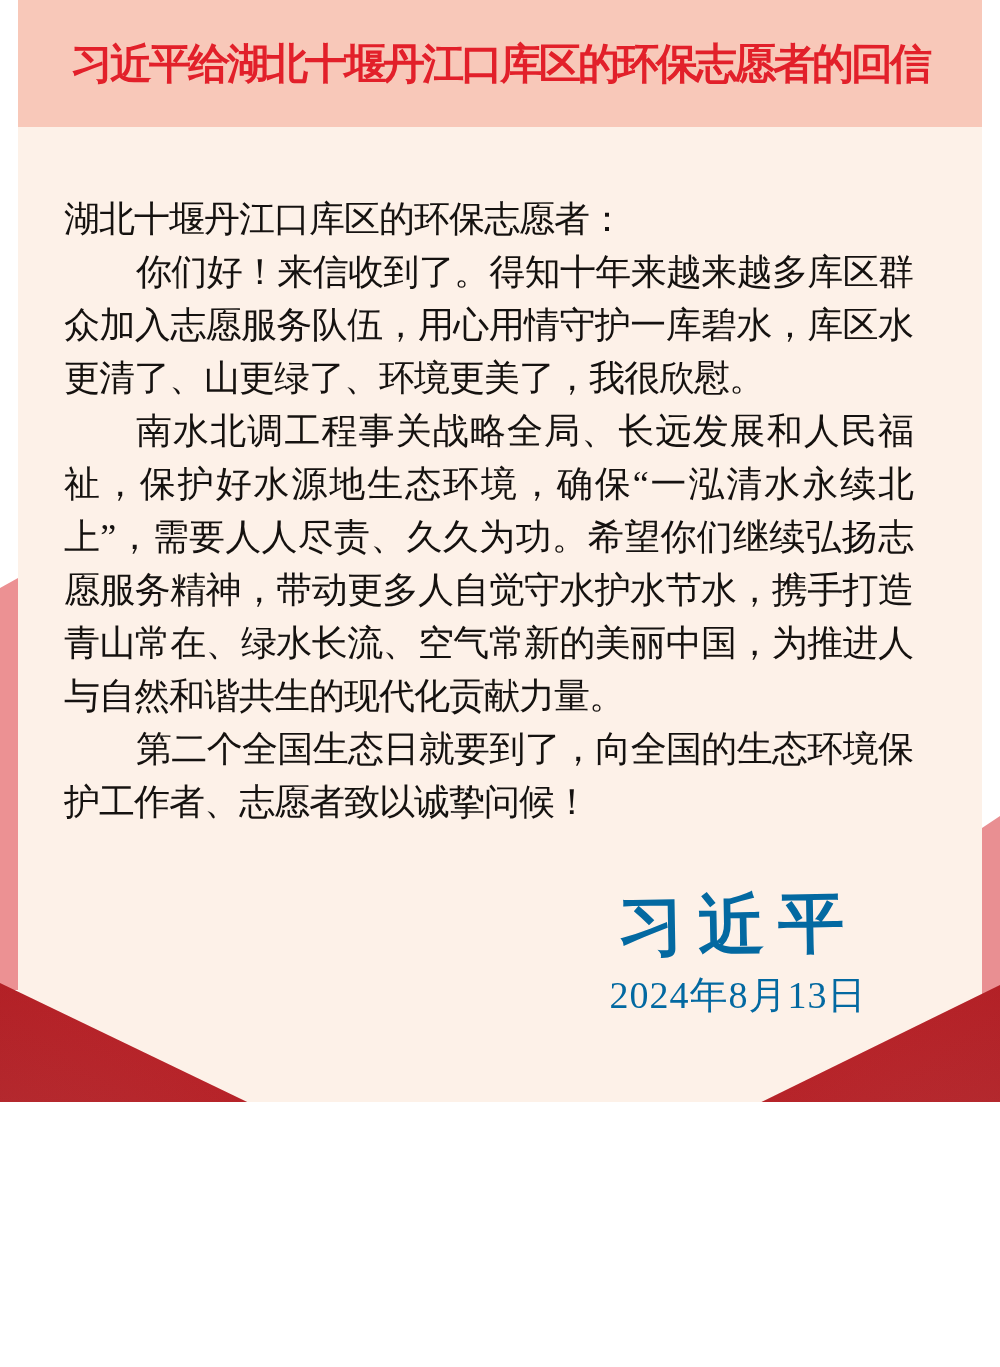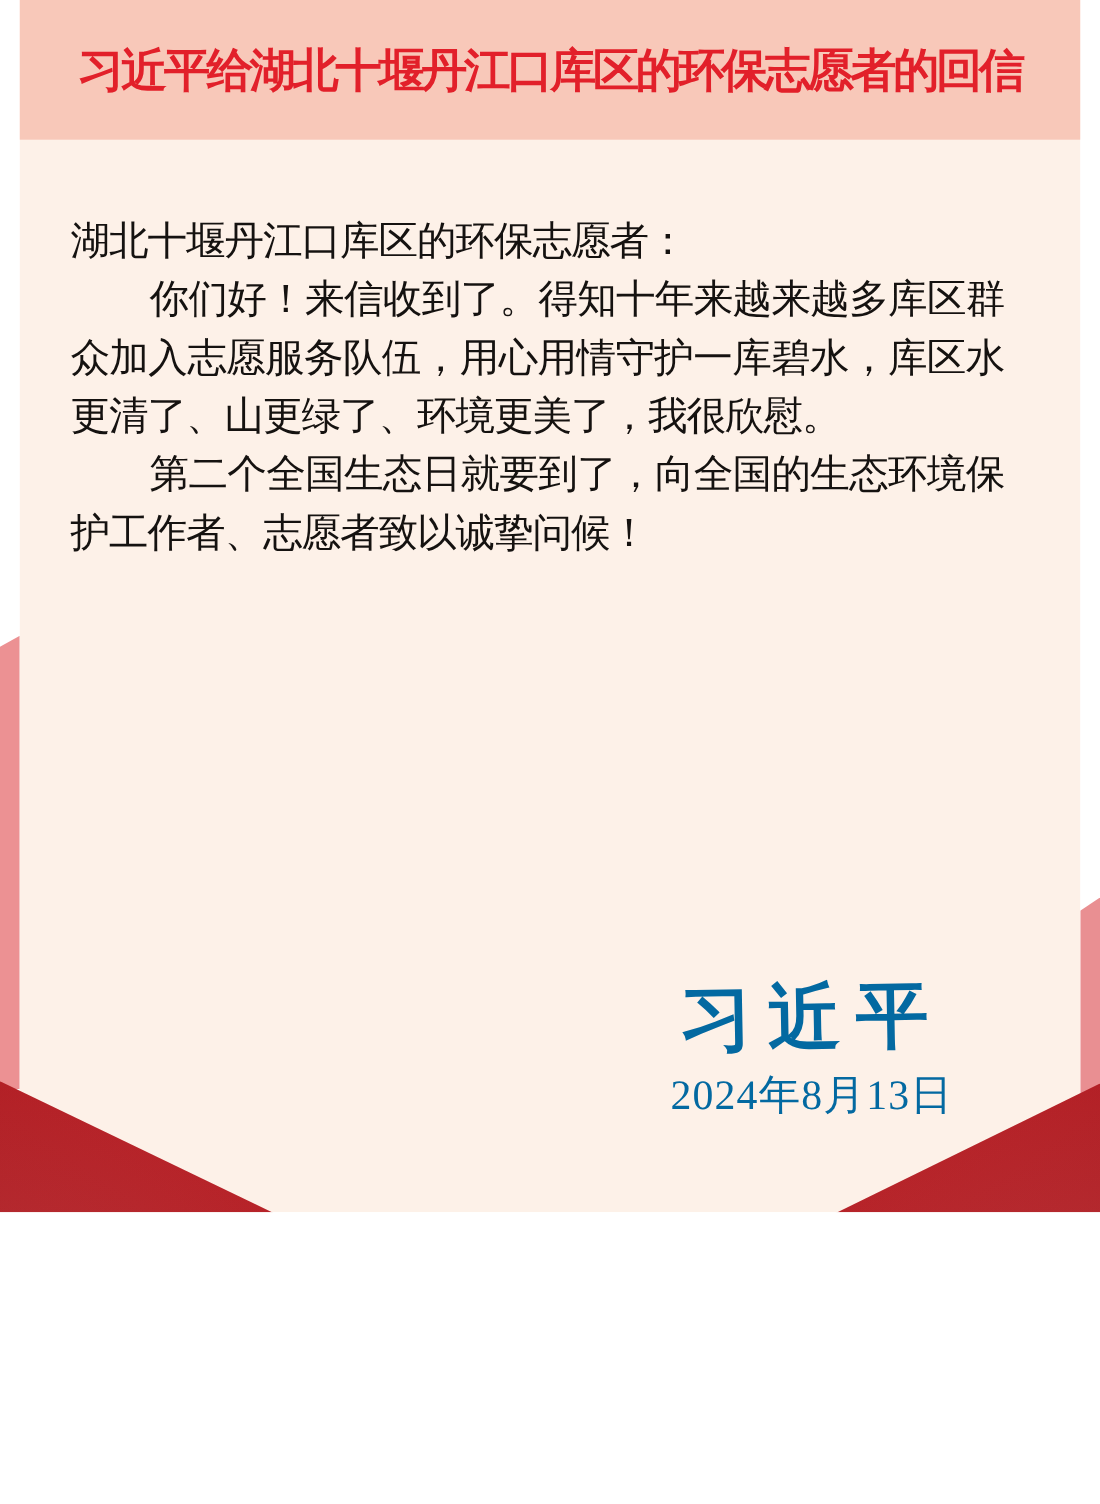--- a/index.html
+++ b/index.html
@@ -99,20 +99,21 @@
 
 <div id="page">
 
   <div id="paper">
     <div id="title-band">
       <div id="page-title">习近平给湖北十堰丹江口库区的环保志愿者的回信</div>
     </div>
     <div id="letter-body">
       <p class="salutation">湖北十堰丹江口库区的环保志愿者：</p>
       <p>你们好！来信收到了。得知十年来越来越多库区群众加入志愿服务队伍，用心用情守护一库碧水，库区水更清了、山更绿了、环境更美了，我很欣慰。</p>
+      <p>南水北调工程事关战略全局、长远发展和人民福祉，保护好水源地生态环境，确保“一泓清水永续北上”，需要人人尽责、久久为功。希望你们继续弘扬志愿服务精神，带动更多人自觉守水护水节水，携手打造青山常在、绿水长流、空气常新的美丽中国，为推进人与自然和谐共生的现代化贡献力量。</p>
       <p>第二个全国生态日就要到了，向全国的生态环境保护工作者、志愿者致以诚挚问候！</p>
     </div>
     <div id="signature-block">
       <div id="signature">习近平</div>
       <div id="signature-date">2024年8月13日</div>
     </div>
   </div>
 
   <div id="liner-left"></div>
   <div id="liner-right"></div>

